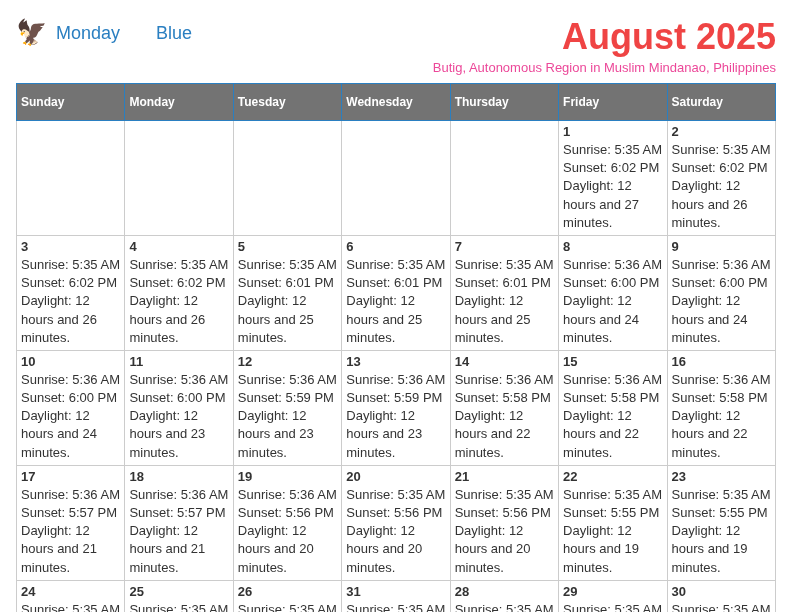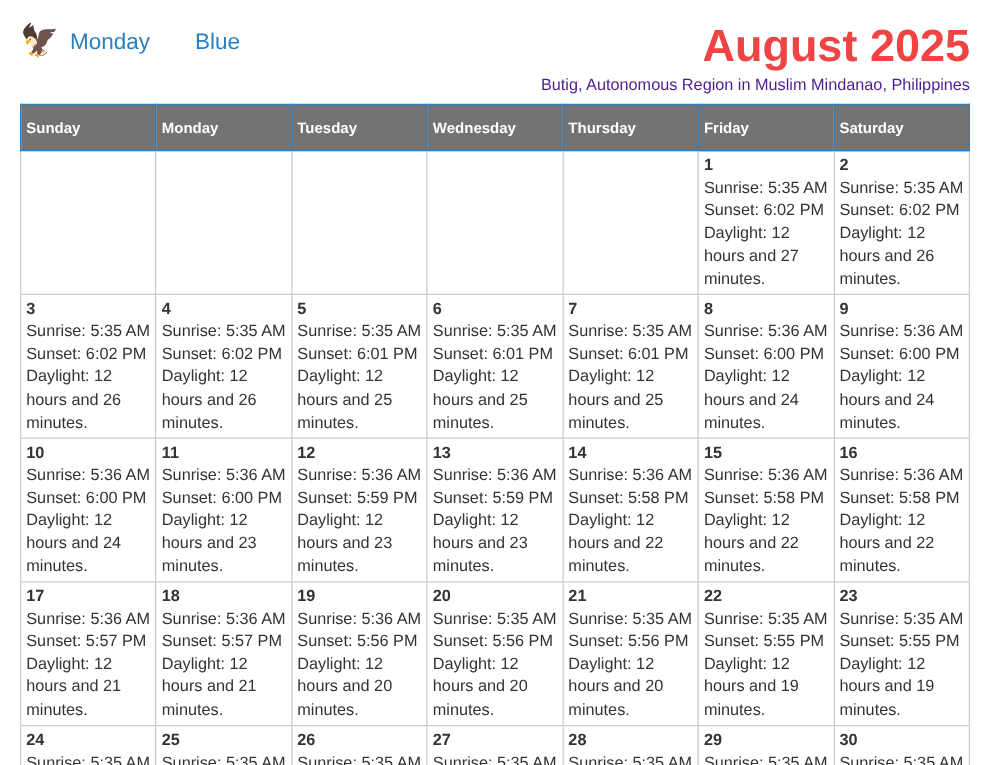--- a/index.html
+++ b/index.html
@@ -34,21 +34,21 @@
     .title-block {
       text-align: right;
     }
     .main-title {
       font-size: 36px;
       font-weight: bold;
       color: #ef4444;
     }
     .subtitle {
       font-size: 13px;
-      color: #4c1d95;
+      color: #ec4899;
       margin-top: 2px;
     }
     .calendar {
       width: 100%;
       border-collapse: collapse;
       margin-top: 8px;
     }
     .calendar th {
       background: #737373;
       color: #fff;
@@ -281,21 +281,21 @@
 Sunset: 5:54 PM
 Daylight: 12 hours and 18 minutes.</div>
         </td>
         <td>
           <span class="day-number">26</span>
           <div class="day-info" style="white-space: pre-line;">Sunrise: 5:35 AM
 Sunset: 5:53 PM
 Daylight: 12 hours and 18 minutes.</div>
         </td>
         <td>
-          <span class="day-number">27</span>
+          <span class="day-number">31</span>
           <div class="day-info" style="white-space: pre-line;">Sunrise: 5:35 AM
 Sunset: 5:53 PM
 Daylight: 12 hours and 17 minutes.</div>
         </td>
         <td>
           <span class="day-number">28</span>
           <div class="day-info" style="white-space: pre-line;">Sunrise: 5:35 AM
 Sunset: 5:52 PM
 Daylight: 12 hours and 17 minutes.</div>
         </td>

